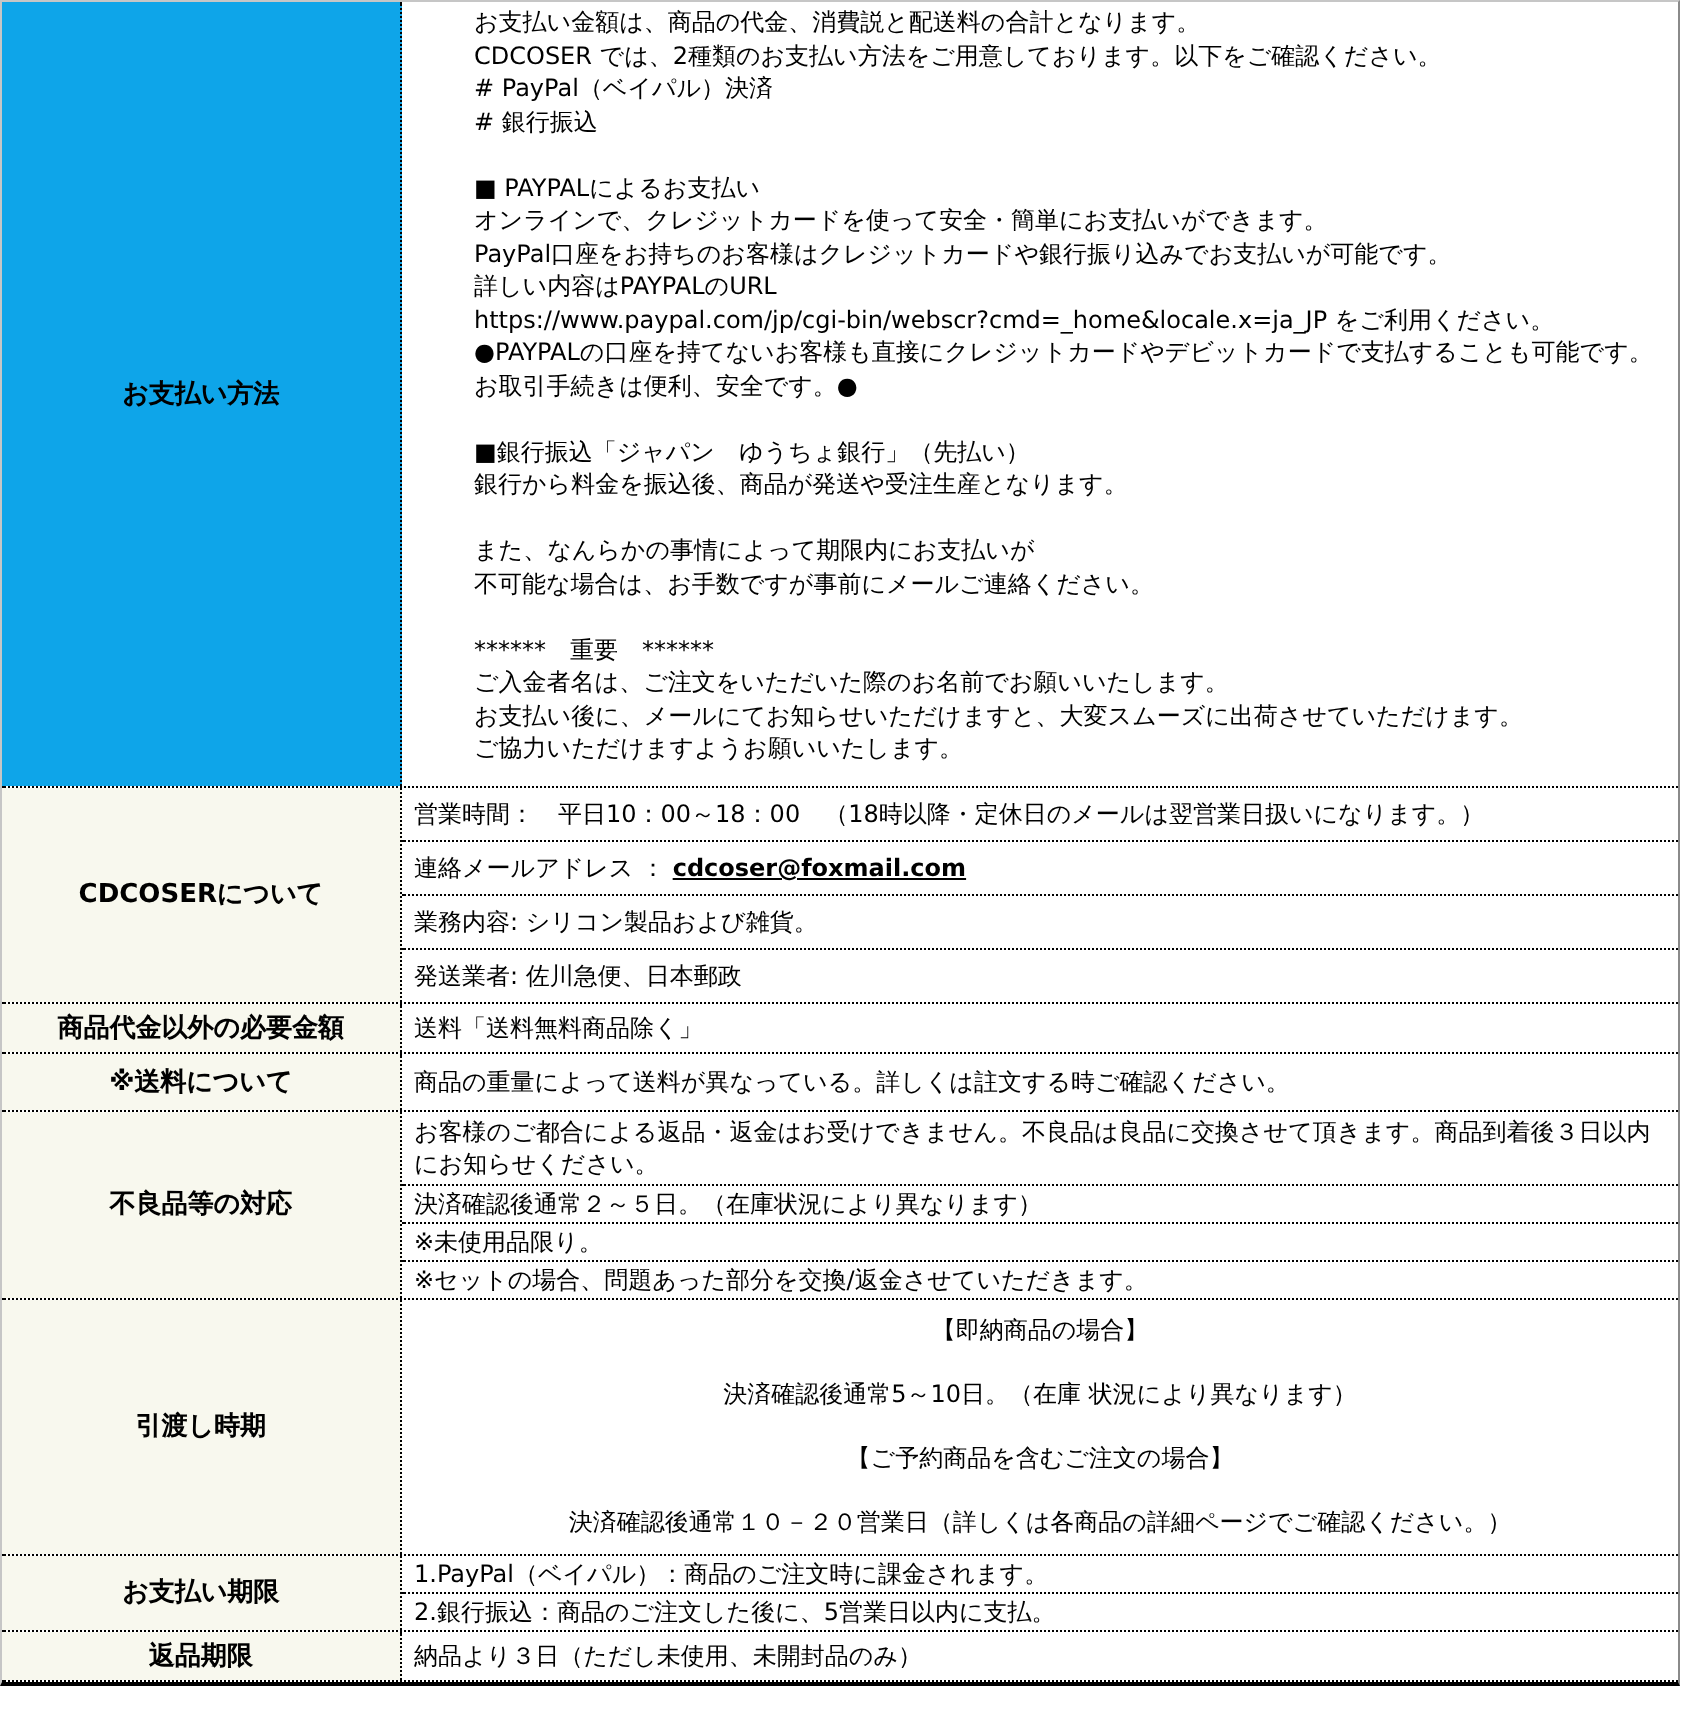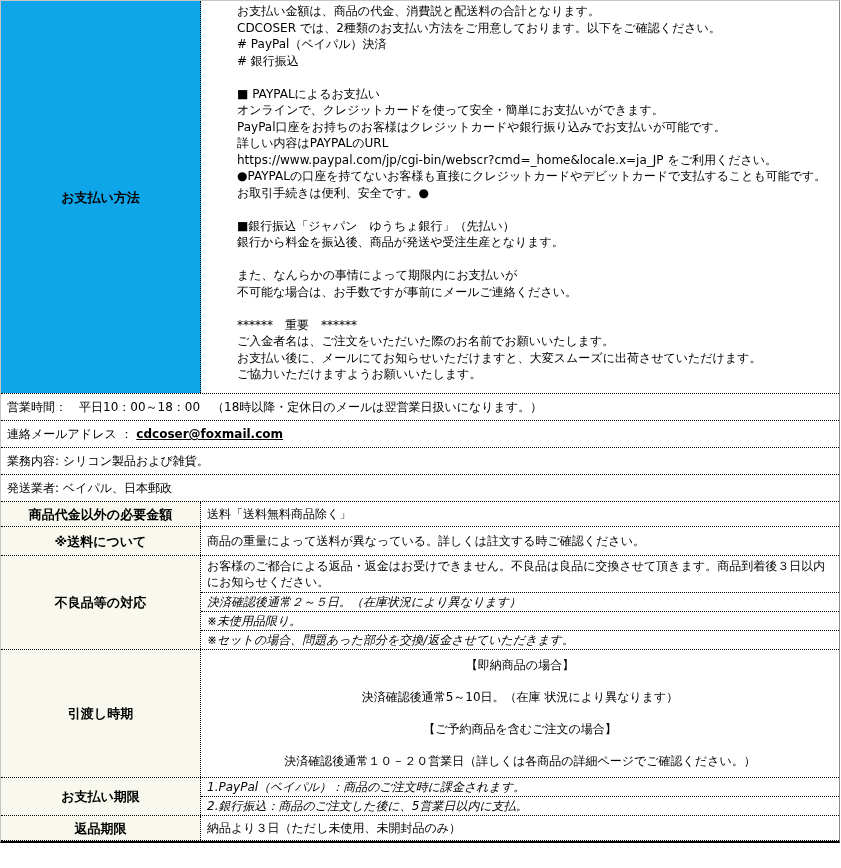--- a/index.html
+++ b/index.html
@@ -24,21 +24,21 @@
   }
   .sec-payment .th{background:#0ea5e9;}
   .rows{flex:1;min-width:0;display:flex;flex-direction:column;}
   .row + .row{border-top:1px dotted #000;}
   .txt{
     font-size:12px;line-height:16px;
     padding:2px 6px;white-space:pre-wrap;word-break:break-all;
   }
   .payment-body{line-height:16.5px;min-height:392px;box-sizing:border-box;margin-left:30px;}
   .about-row{padding:5px 6px;}
-  .tight{padding:1px 6px;font-style:italic;}
+  .tight{padding:1px 6px;}
   .single{padding:4px 6px;font-family:Liberation Serif, serif;}
   .note-row{padding:6px 6px;}
   .delivery-body{padding:7px 6px;min-height:113px;text-align:center;}
   .bold{font-weight:bold;text-decoration:underline;}
 </style>
 </head>
 <body>
 
 <div class="tbl">
 
@@ -65,25 +65,26 @@
 不可能な場合は、お手数ですが事前にメールご連絡ください。
 
 ******　重要　******
 ご入金者名は、ご注文をいただいた際のお名前でお願いいたします。
 お支払い後に、メールにてお知らせいただけますと、大変スムーズに出荷させていただけます。
 ご協力いただけますようお願いいたします。</div>
     </div>
   </div>
 
   <div class="sec">
+    <div class="th">CDCOSERについて</div>
     <div class="rows">
       <div class="row txt about-row">営業時間：　平日10：00～18：00　（18時以降・定休日のメールは翌営業日扱いになります。）</div>
       <div class="row txt about-row"><span>連絡メールアドレス ： </span><span class="bold">cdcoser@foxmail.com</span></div>
       <div class="row txt about-row">業務内容: シリコン製品および雑貨。</div>
-      <div class="row txt about-row">発送業者: ベイパル、日本郵政</div>
+      <div class="row txt about-row">発送業者: 佐川急便、日本郵政</div>
     </div>
   </div>
 
   <div class="sec">
     <div class="th">商品代金以外の必要金額</div>
     <div class="rows">
       <div class="row txt single">送料「送料無料商品除く」</div>
     </div>
   </div>
 

